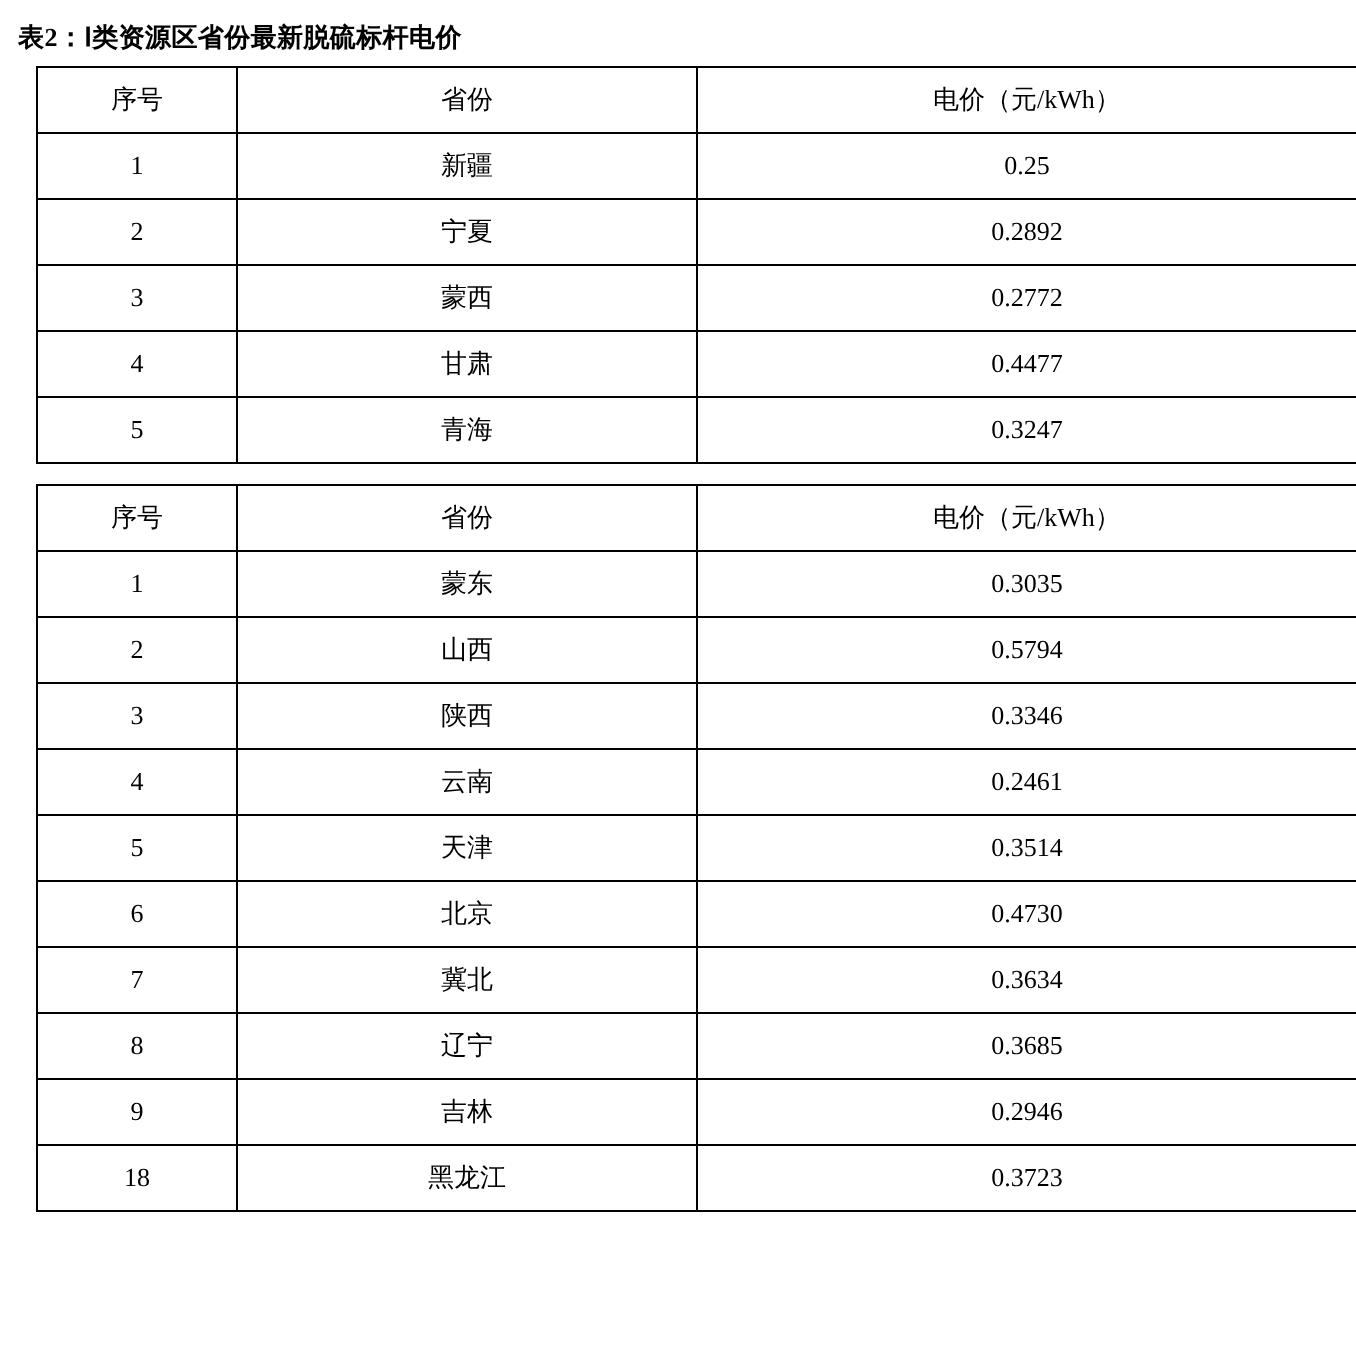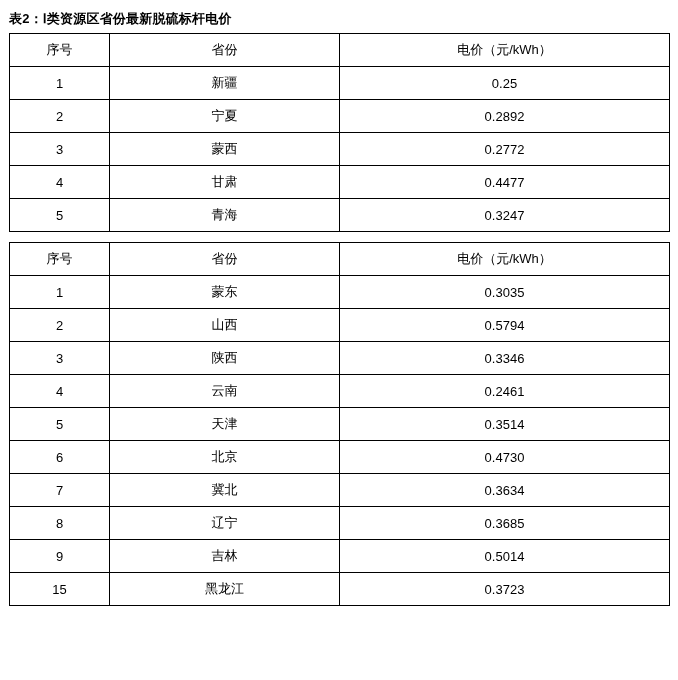--- a/index.html
+++ b/index.html
@@ -11,35 +11,36 @@
     width: 678px;
     min-height: 680px;
     font-family: "Liberation Sans", sans-serif;
     color: #000000;
     -webkit-font-smoothing: antialiased;
   }
   .page {
     width: 580px;
     box-sizing: border-box;
     padding: 8px 6px 0 6px;
+    font-family: Liberation Serif, serif;
   }
   .table-block {
     margin-bottom: 10px;
   }
   .caption {
     font-size: 13px;
     font-weight: bold;
     line-height: 18px;
     margin: 2px 0 5px 3px;
     letter-spacing: 0.2px;
   }
   table.data-table {
     border-collapse: collapse;
     width: 660px;
-    margin-left: 3px;
+    margin-left: 12px;
     table-layout: fixed;
   }
   table.data-table td,
   table.data-table th {
     border: 1px solid #000000;
     font-size: 13px;
     font-weight: normal;
     text-align: center;
     vertical-align: middle;
     height: 28px;
@@ -153,24 +154,24 @@
           <td>0.3634</td>
         </tr>
         <tr>
           <td>8</td>
           <td>辽宁</td>
           <td>0.3685</td>
         </tr>
         <tr>
           <td>9</td>
           <td>吉林</td>
-          <td>0.5014</td>
+          <td>0.2946</td>
         </tr>
         <tr>
-          <td>15</td>
+          <td>18</td>
           <td>黑龙江</td>
           <td>0.3723</td>
         </tr>
       </tbody>
     </table>
   </div>
 
 </div>
 
 </body></html>

